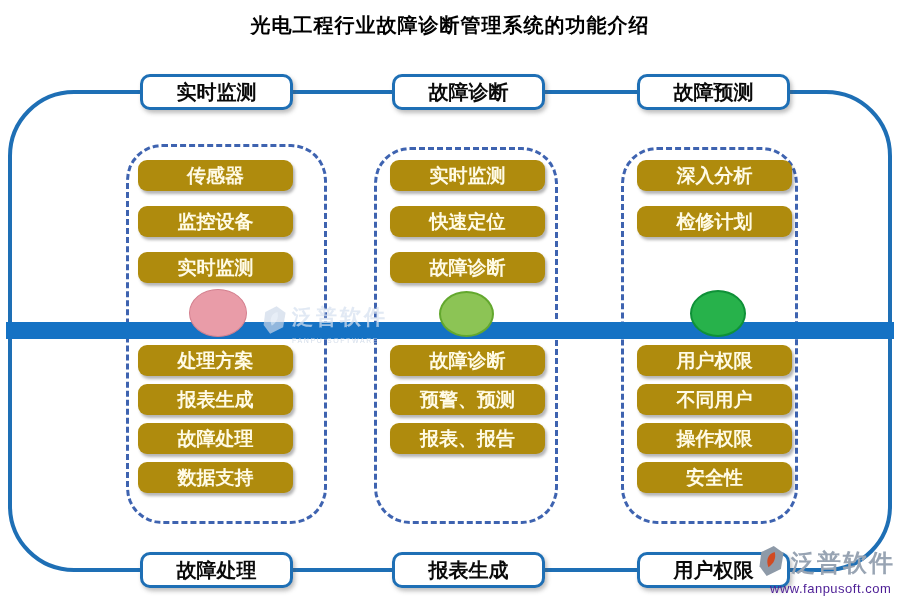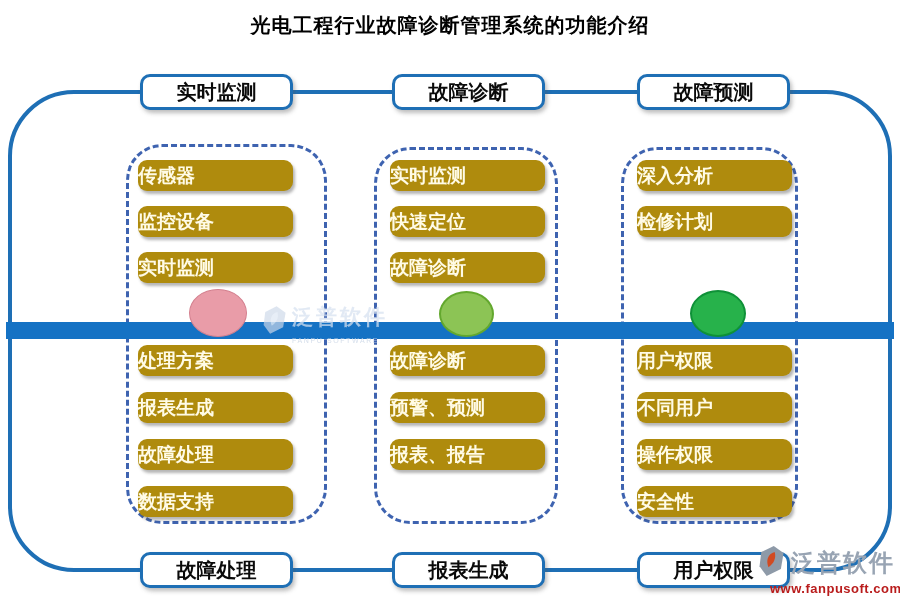--- a/index.html
+++ b/index.html
@@ -25,24 +25,24 @@
   }
   .d1{left:126px;top:144px;width:201px;height:380px;}
   .d2{left:374px;top:147px;width:184px;height:377px;}
   .d3{left:621px;top:147px;width:177px;height:377px;}
   .stack{position:absolute;width:155px;z-index:4;}
   .s1{left:138px;} .s2{left:390px;} .s3{left:637px;}
   .st{top:160px;} .sb{top:345px;}
   .gold{
     height:31px;line-height:31px;margin-bottom:15px;border-radius:9px;
     background:#AF8B0D;color:#FFFBE6;font-size:19px;font-weight:bold;
-    box-shadow:2px 3px 3px rgba(70,70,70,.4);
+    text-align:center;box-shadow:2px 3px 3px rgba(70,70,70,.4);
     white-space:nowrap;overflow:hidden;
   }
-  .sb .gold{margin-bottom:16px;}
+  .sb .gold{margin-bottom:8px;}
   .ellipse{position:absolute;border-radius:50%;z-index:4;box-sizing:border-box;}
   .e1{left:189px;top:289px;width:58px;height:48px;border:1px solid #D4808F;}
   .e2{left:439px;top:291px;width:55px;height:46px;border:2px solid #63A82E;}
   .e3{left:690px;top:290px;width:56px;height:47px;border:2px solid #0F9138;}
   .label{
     position:absolute;width:153px;height:36px;line-height:31px;background:#fff;
     border:3px solid #1E6FB5;border-radius:10px;text-align:center;
     font-weight:bold;font-size:20px;color:#0a0a0a;z-index:6;
     box-shadow:2px 3px 4px rgba(90,90,90,.4);box-sizing:border-box;white-space:nowrap;
   }
@@ -58,21 +58,21 @@
   }
   .wm-center .en{
     font-size:7px;letter-spacing:1.6px;color:rgba(200,212,228,.9);white-space:nowrap;
   }
   .wm-corner{position:absolute;left:756px;top:545px;z-index:7;pointer-events:none;}
   .wm-corner .row{display:flex;align-items:center;gap:3px;}
   .wm-corner .cn{
     font-size:24px;font-weight:bold;letter-spacing:2px;color:#98A4B3;white-space:nowrap;
   }
   .wm-corner .url{
-    font-size:13px;font-weight:bold;color:#b91c1c;letter-spacing:.5px;
+    font-size:13px;font-weight:normal;color:#4c1d95;letter-spacing:.5px;
     margin-top:0px;margin-left:14px;white-space:nowrap;
   }
 </style>
 </head>
 <body>
 
 <div class="title">光电工程行业故障诊断管理系统的功能介绍</div>
 
 <div class="outer"></div>
 <div class="hbar" style="background: rgb(21, 114, 196);"></div>

